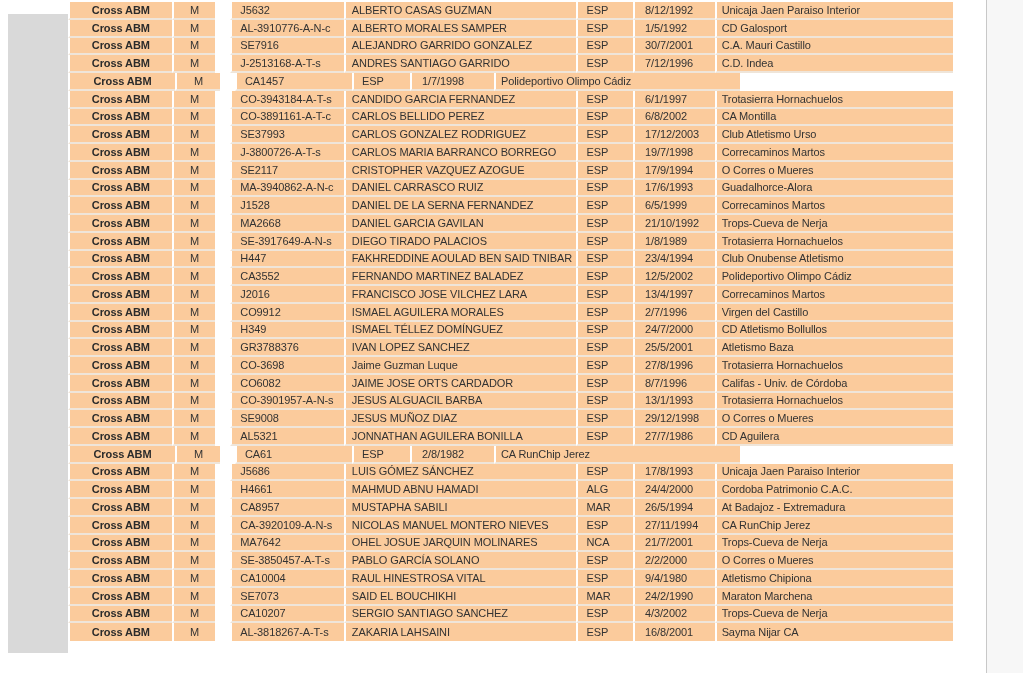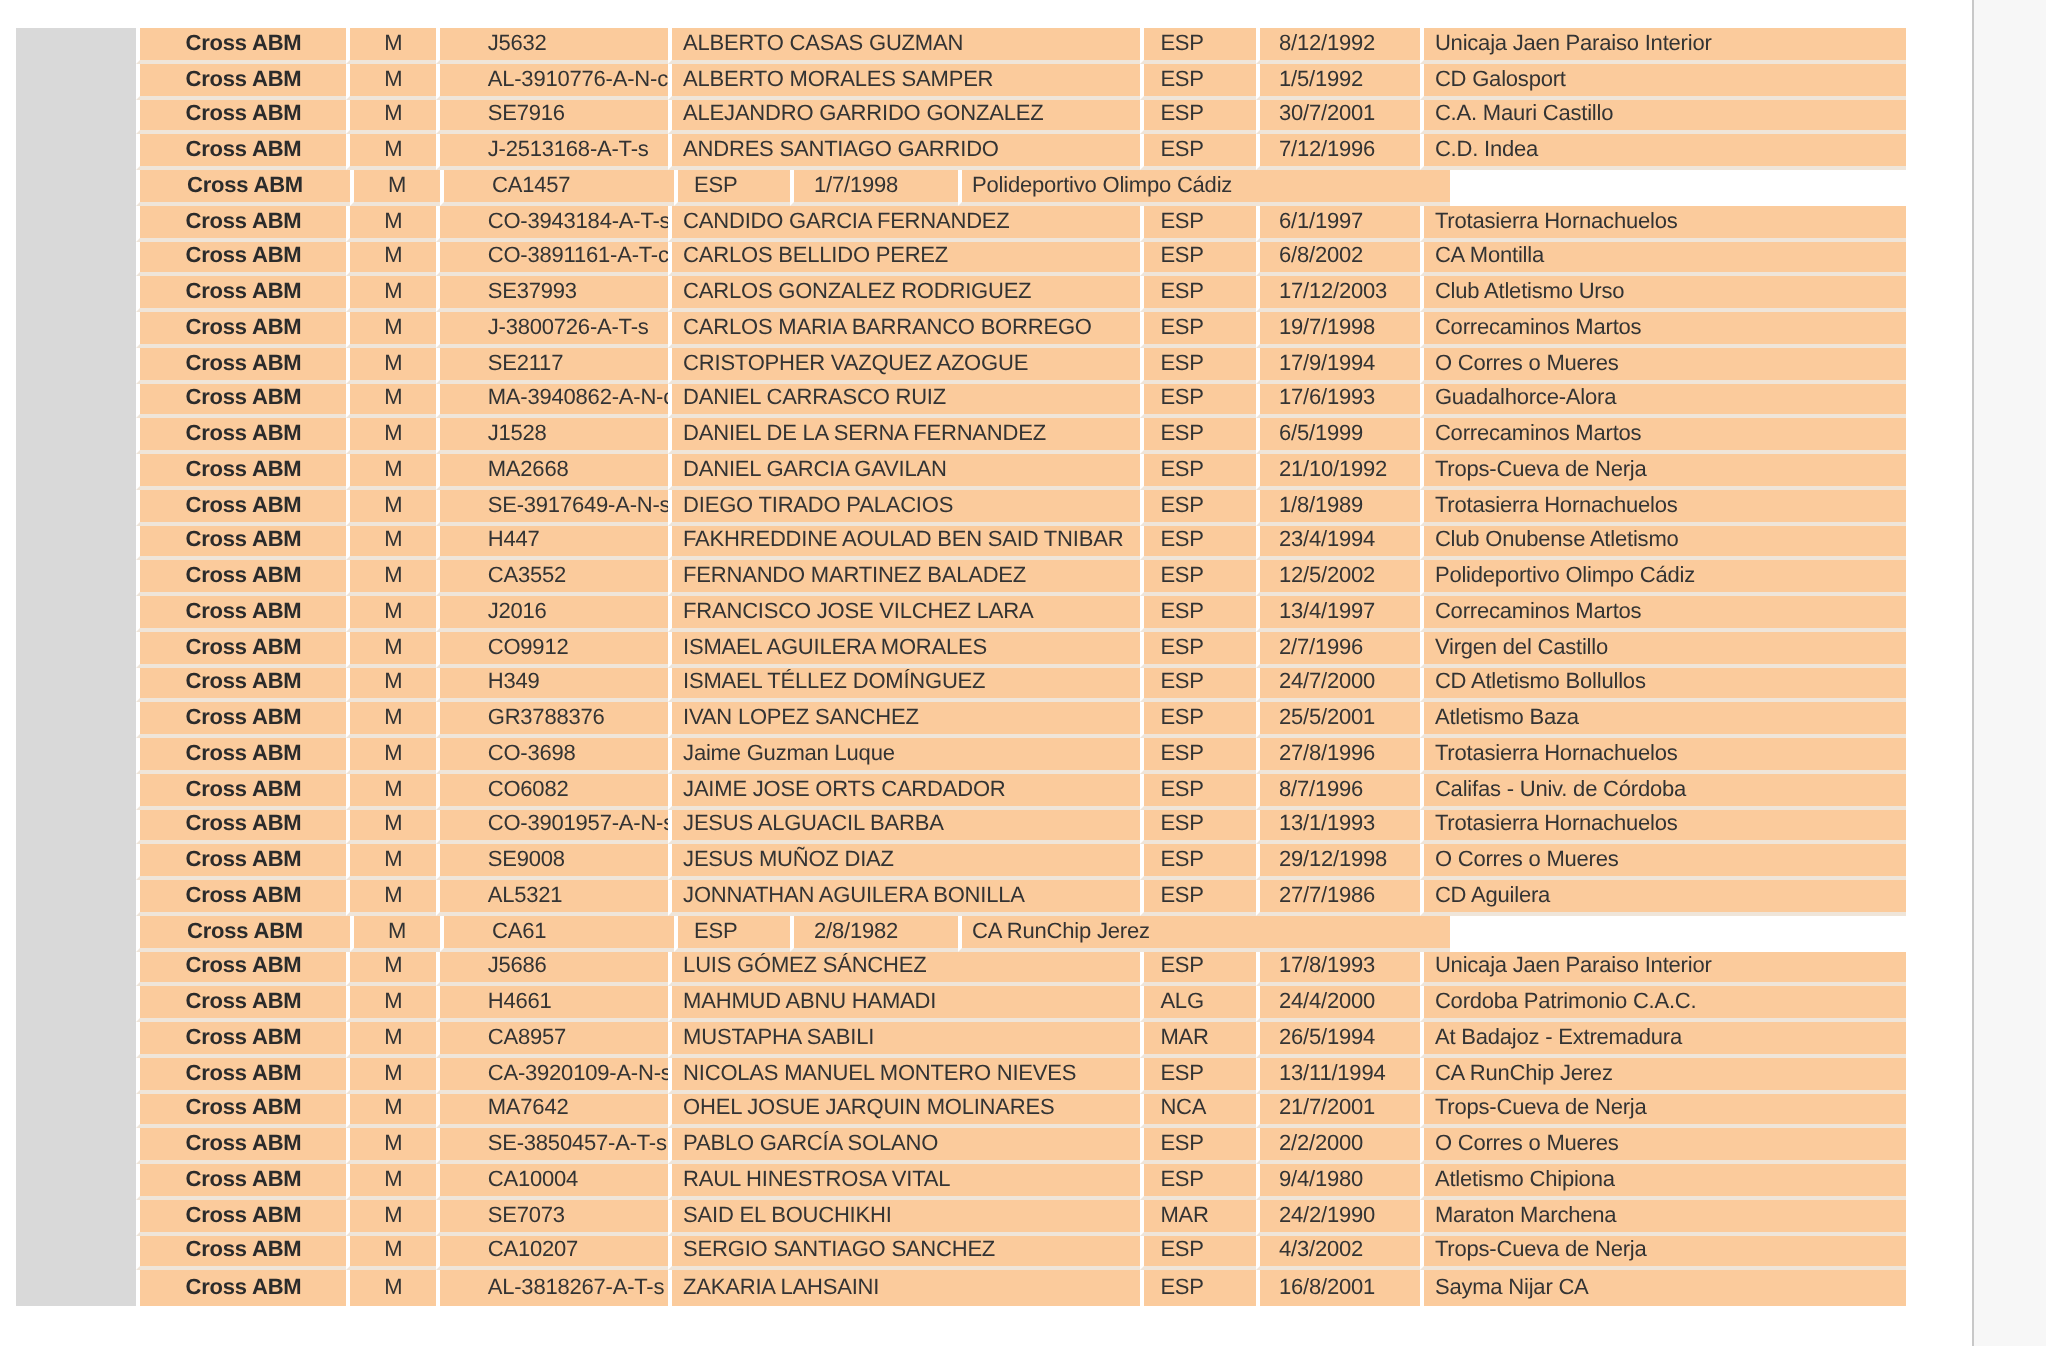--- a/index.html
+++ b/index.html
@@ -16,21 +16,21 @@
     background:#F7F7F7;
     border-left:1px solid #C8C8C8;
     box-sizing:border-box;
   }
   .margin-strip{
     position:absolute;left:8px;top:14px;
     width:60px;height:639px;
     background:#D9D9D9;
   }
   .tbl{
-    position:absolute;left:68px;top:14px;
+    position:absolute;left:68px;top:2px;
     width:885px;
     text-align:right;
   }
   .row{
     display:flex;
     height:17.75px;
   }
   .cell{
     background:#FBCB9C;
     border-left:2px solid #FFFFFF;
@@ -41,21 +41,21 @@
     color:#333333;
     display:flex;
     align-items:center;
     white-space:nowrap;
     overflow:hidden;
     letter-spacing:-0.1px;
   }
   .row:last-child .cell{border-bottom-width:0px;}
   .c0{width:107px;justify-content:center;font-weight:bold;color:#2B2B2B;}
   .c1{width:45px;justify-content:center;}
-  .c2{width:117px;padding-left:24px;}
+  .c2{width:117px;padding-left:8px;margin-left:15px;}
   .c3{width:240px;padding-left:6px;}
   .c4{width:58px;padding-left:8px;}
   .c5{width:84px;padding-left:10px;}
   .c6{width:246px;padding-left:5px;}
 </style>
 </head>
 <body>
 
 <div class="margin-strip"></div>
 
@@ -347,21 +347,21 @@
     <div class="cell c5">26/5/1994</div>
     <div class="cell c6">At Badajoz - Extremadura</div>
   </div>
 
   <div class="row">
     <div class="cell c0">Cross ABM</div>
     <div class="cell c1">M</div>
     <div class="cell c2">CA-3920109-A-N-s</div>
     <div class="cell c3">NICOLAS MANUEL MONTERO NIEVES</div>
     <div class="cell c4">ESP</div>
-    <div class="cell c5">13/11/1994</div>
+    <div class="cell c5">27/11/1994</div>
     <div class="cell c6">CA RunChip Jerez</div>
   </div>
 
   <div class="row">
     <div class="cell c0">Cross ABM</div>
     <div class="cell c1">M</div>
     <div class="cell c2">MA7642</div>
     <div class="cell c3">OHEL JOSUE JARQUIN MOLINARES</div>
     <div class="cell c4">NCA</div>
     <div class="cell c5">21/7/2001</div>

